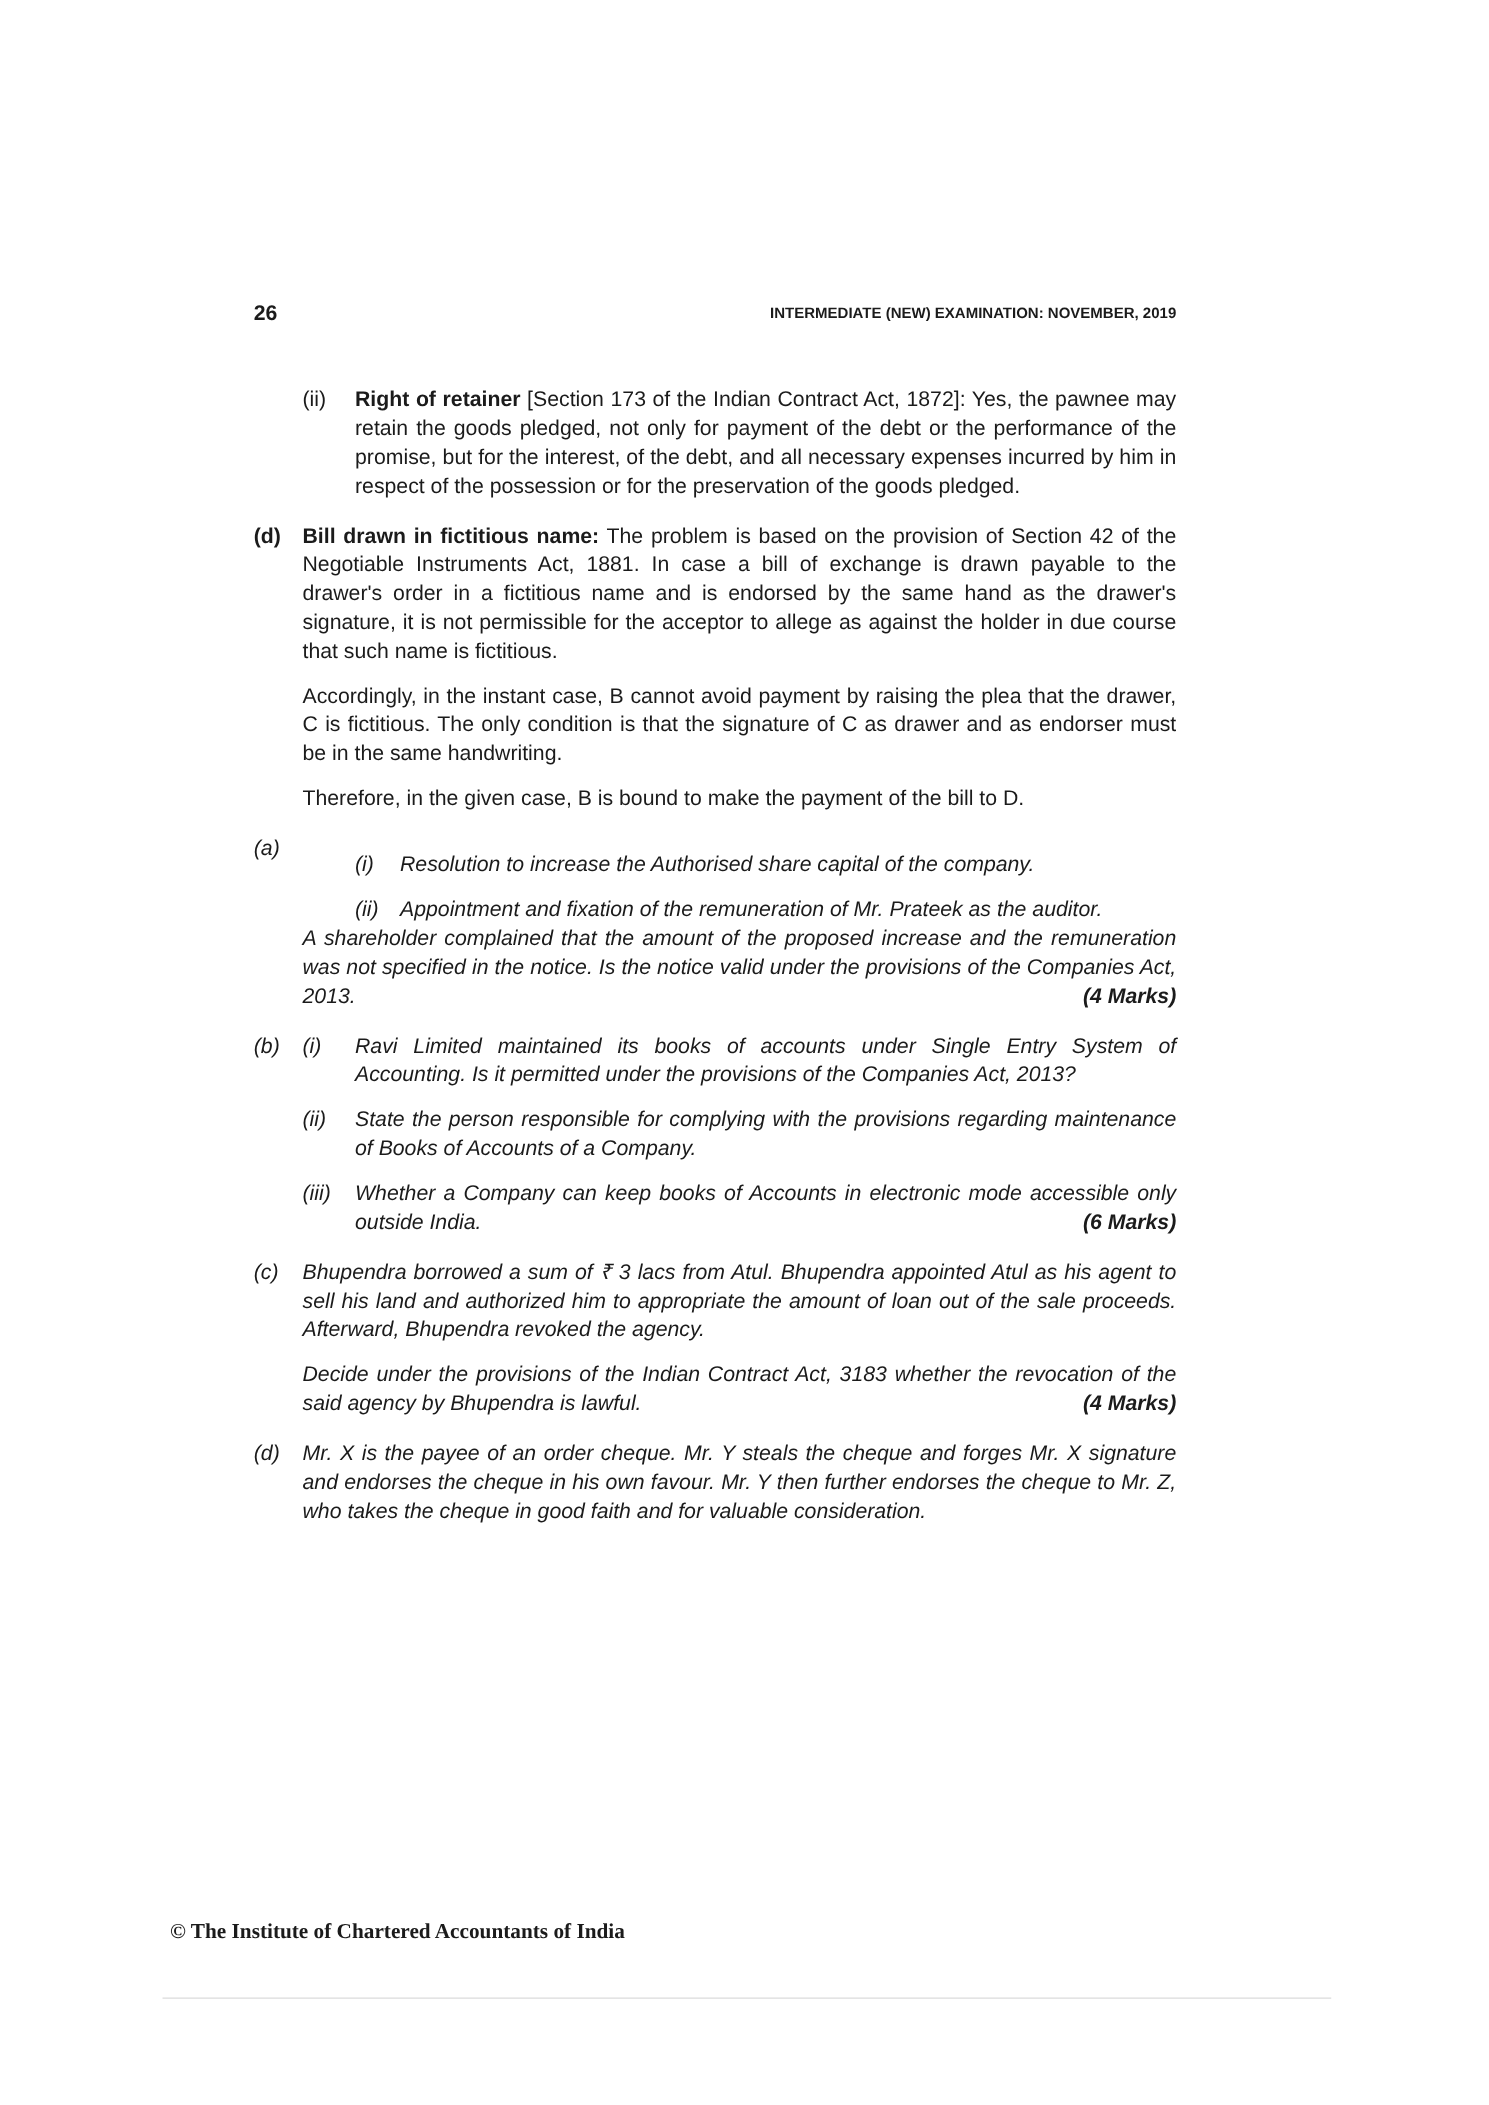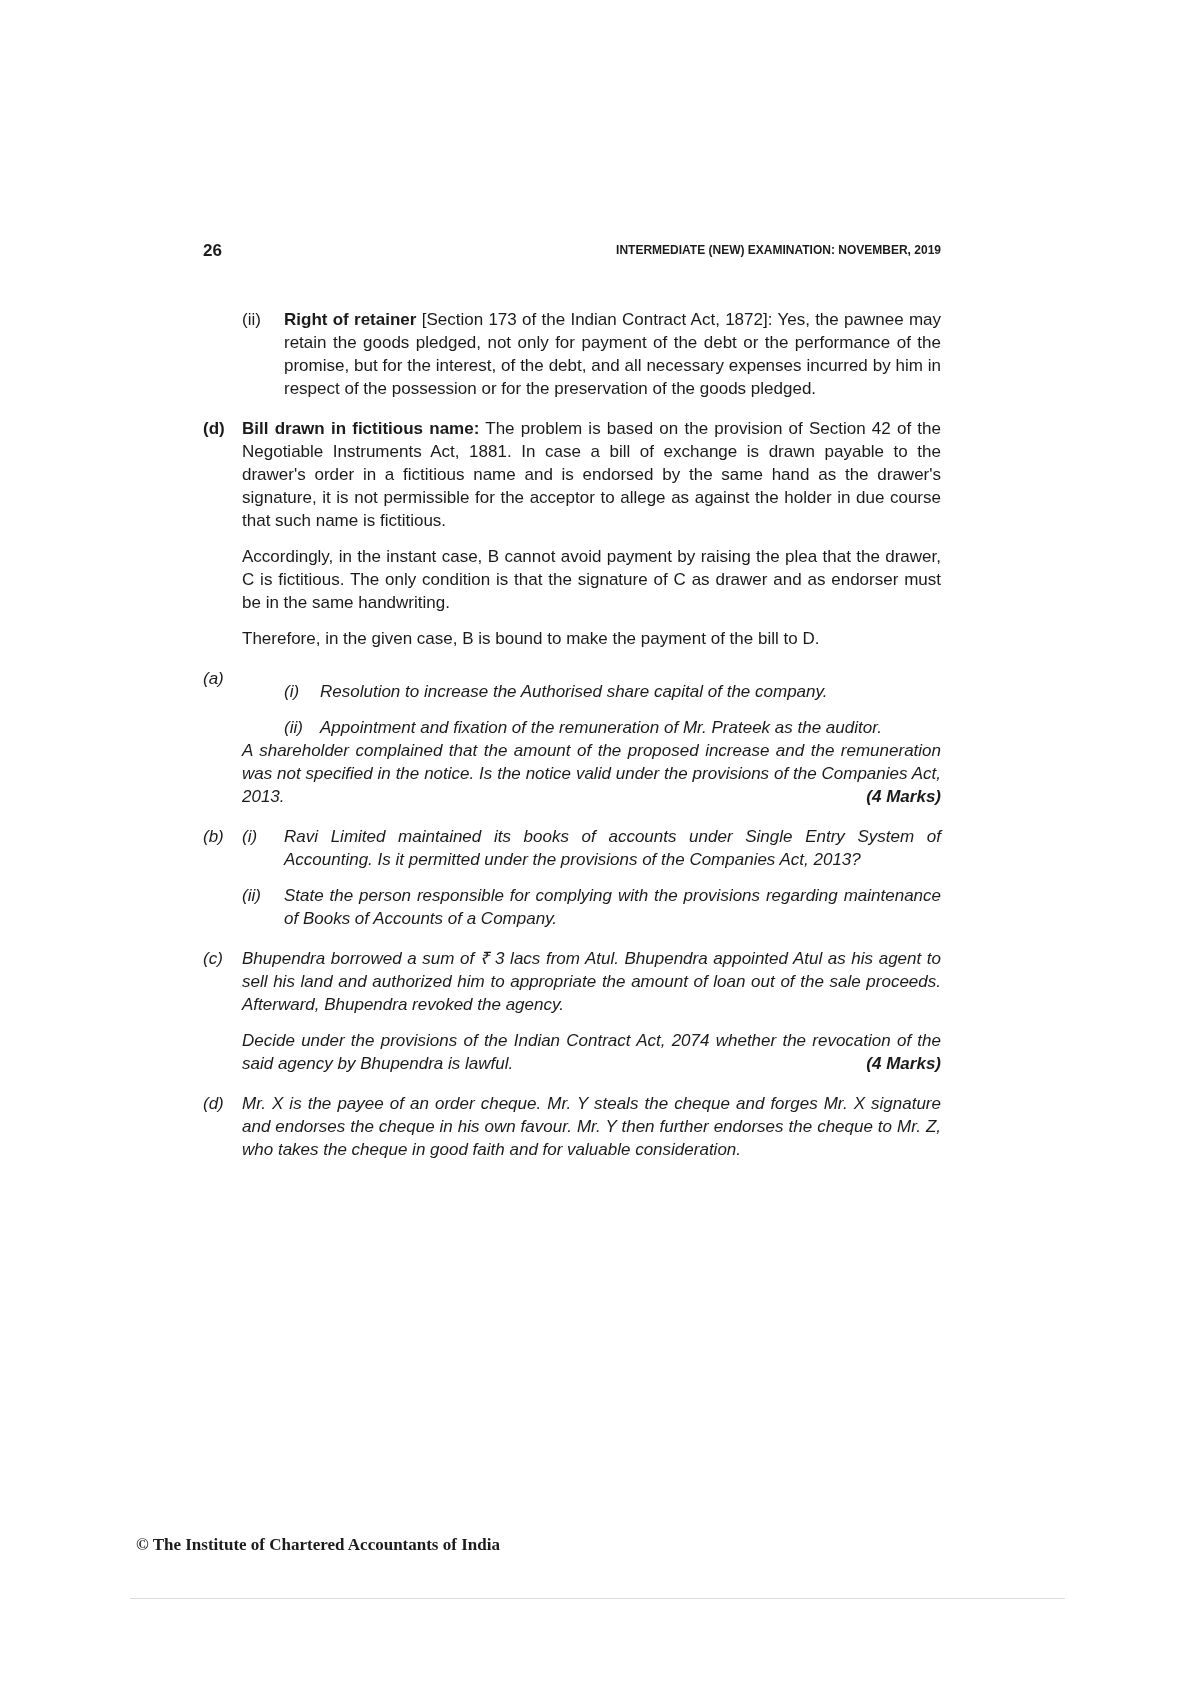--- a/index.html
+++ b/index.html
@@ -155,28 +155,34 @@
           <div class="body-col">
               <p class="para">Ravi Limited maintained its books of accounts under Single Entry System of Accounting. Is it permitted under the provisions of the Companies Act, 2013?</p>
             </div>
         </div>
         <div class="sub-item">
           <span class="label">(ii)</span>
           <div class="body-col">
               <p class="para">State the person responsible for complying with the provisions regarding maintenance of Books of Accounts of a Company.</p>
             </div>
         </div>
+        <div class="sub-item">
+          <span class="label">(iii)</span>
+          <div class="body-col">
+            <p class="para"><span>Whether a Company can keep books of Accounts in electronic mode accessible only outside India.</span><span class="marks">(6 Marks)</span></p>
+          </div>
+        </div>
       </div>
     </div>
 
     <div class="block item italic">
       <span class="label">(c)</span>
       <div class="body-col">
         <p class="para">Bhupendra borrowed a sum of ₹ 3 lacs from Atul.  Bhupendra appointed Atul as his agent to sell his land and authorized him to appropriate the amount of loan out of the sale proceeds. Afterward, Bhupendra revoked the agency.</p>
-        <p class="para"><span>Decide under the provisions of the Indian Contract Act, 2074 whether the revocation of the said agency by Bhupendra is lawful.</span><span class="marks">(4 Marks)</span></p>
+        <p class="para"><span>Decide under the provisions of the Indian Contract Act, 3183 whether the revocation of the said agency by Bhupendra is lawful.</span><span class="marks">(4 Marks)</span></p>
       </div>
     </div>
 
     <div class="block item italic">
       <span class="label">(d)</span>
       <div class="body-col">
         <p class="para">Mr. X is the payee of an order cheque. Mr. Y steals the cheque and forges Mr. X signature and endorses the cheque in his own favour. Mr. Y then further endorses the cheque to Mr. Z, who takes the cheque in good faith and for valuable consideration.</p>
       </div>
     </div>
 

